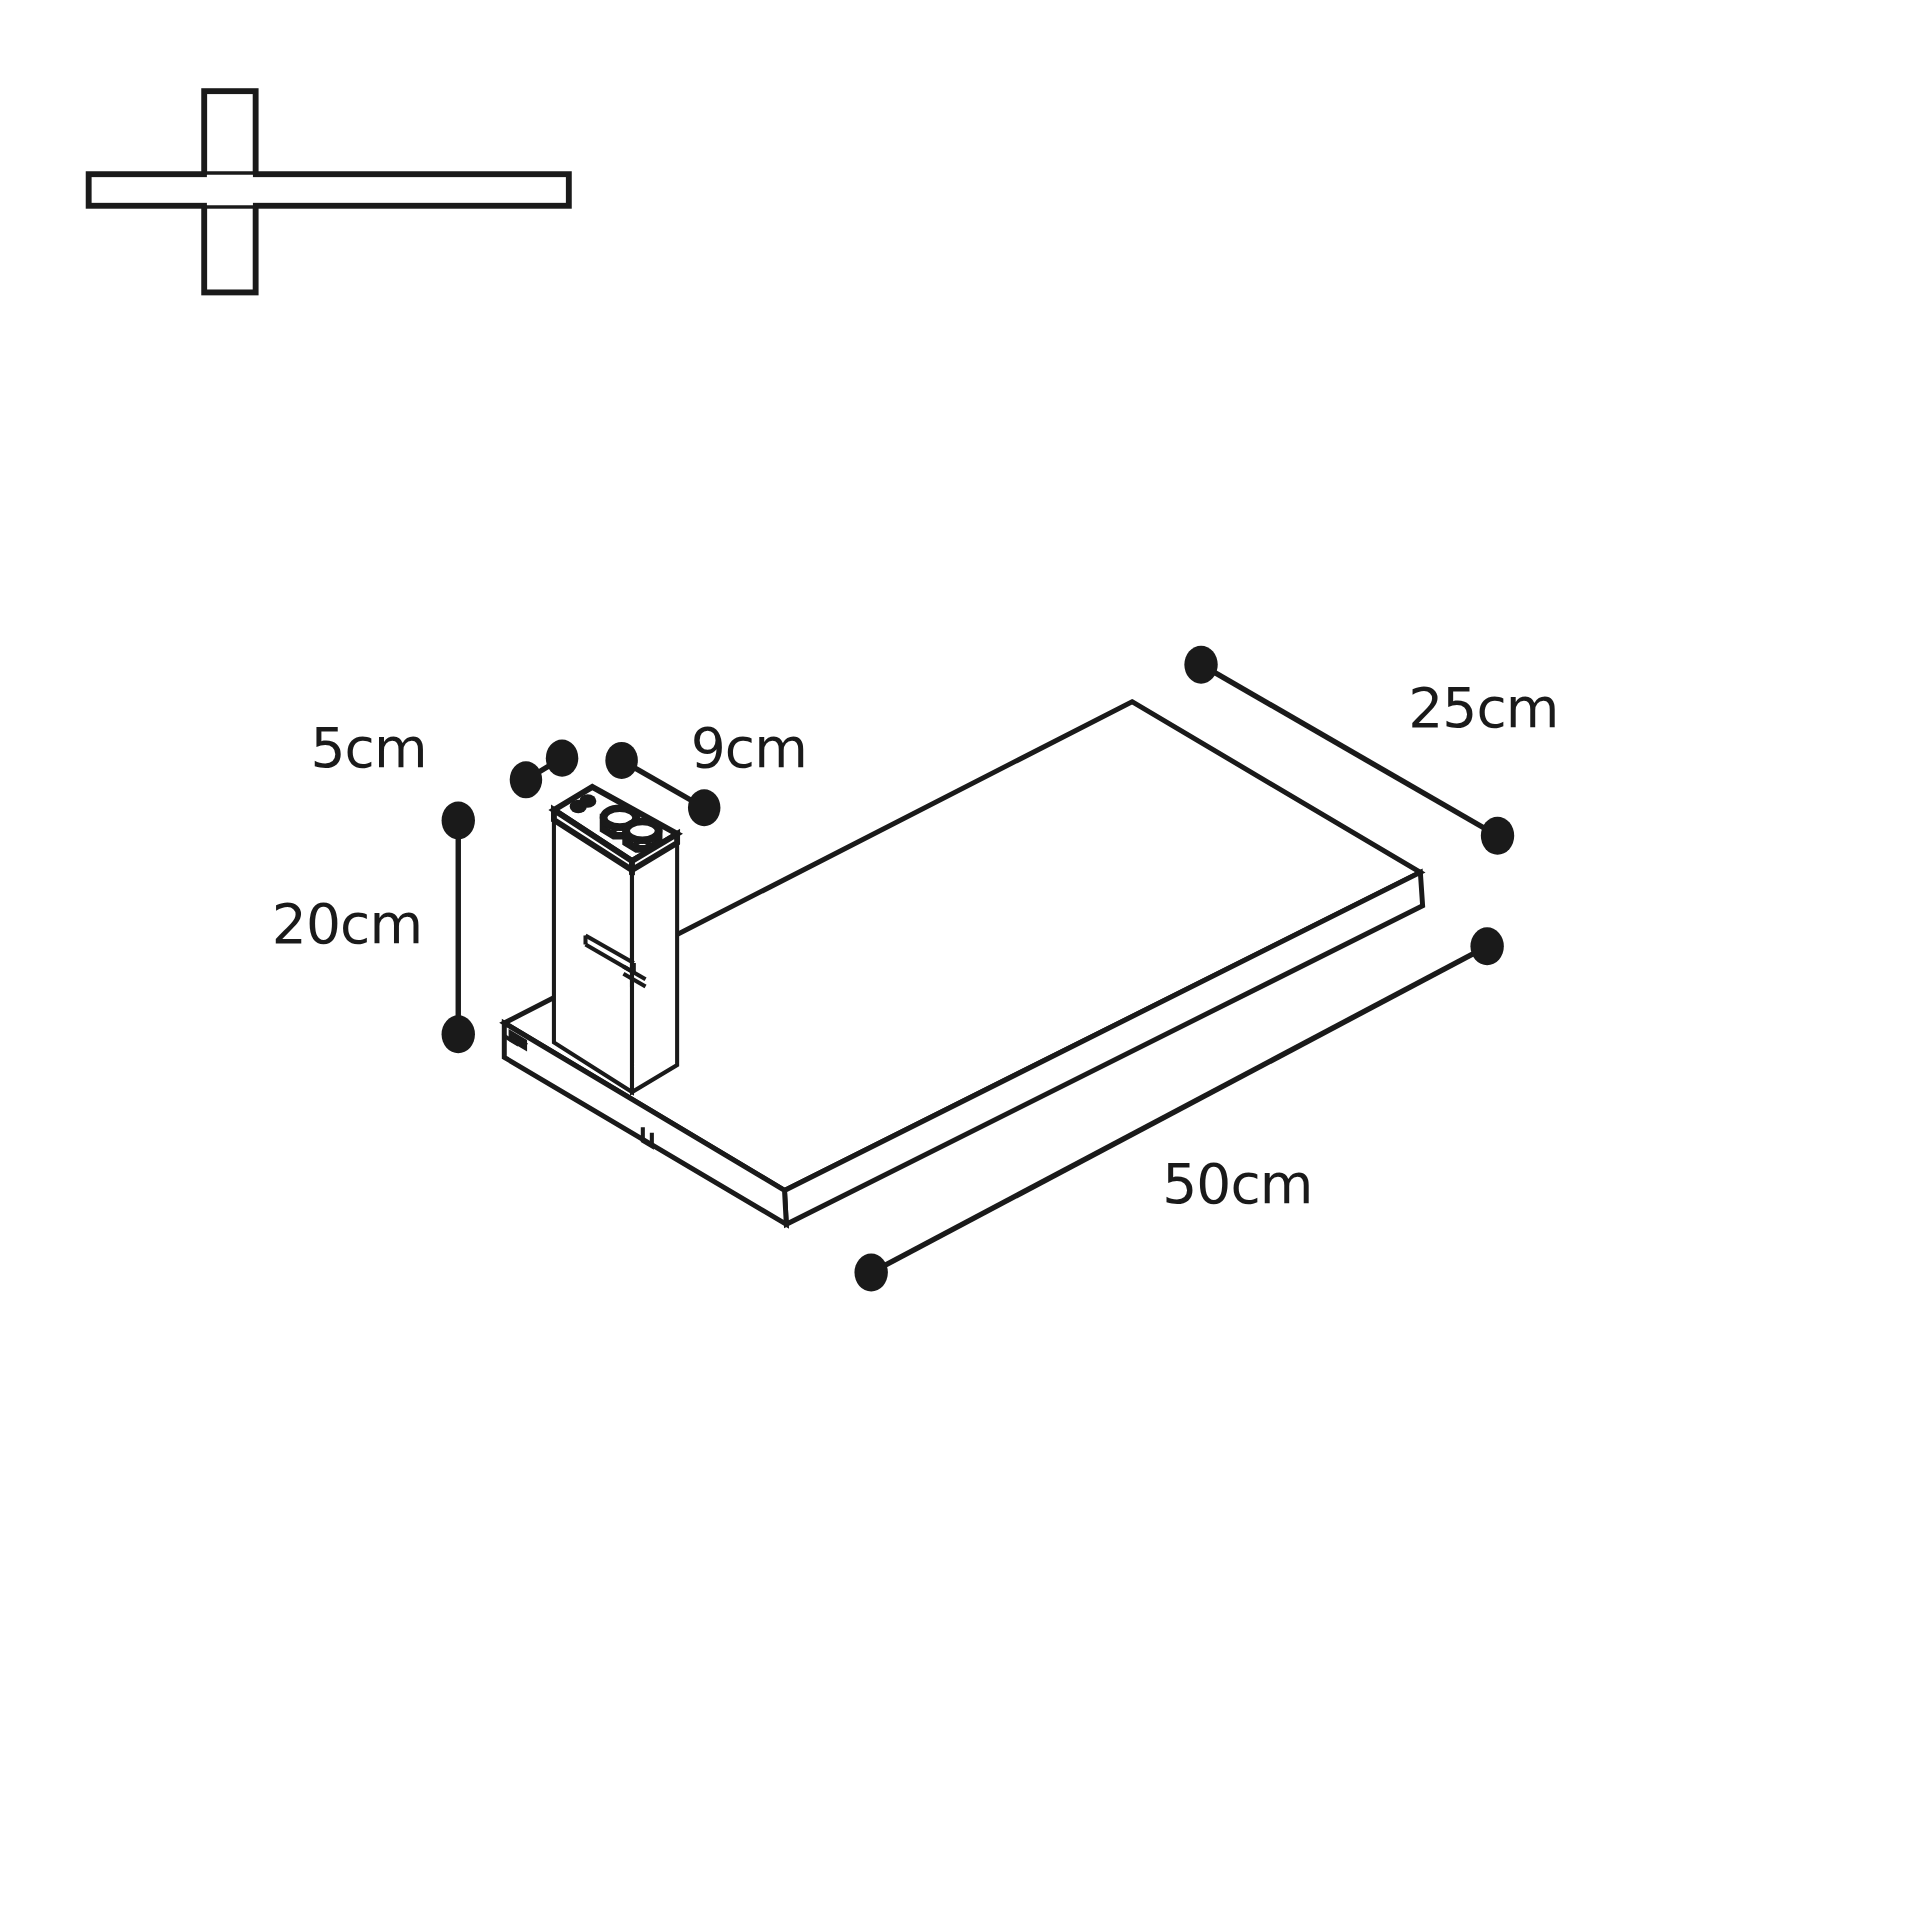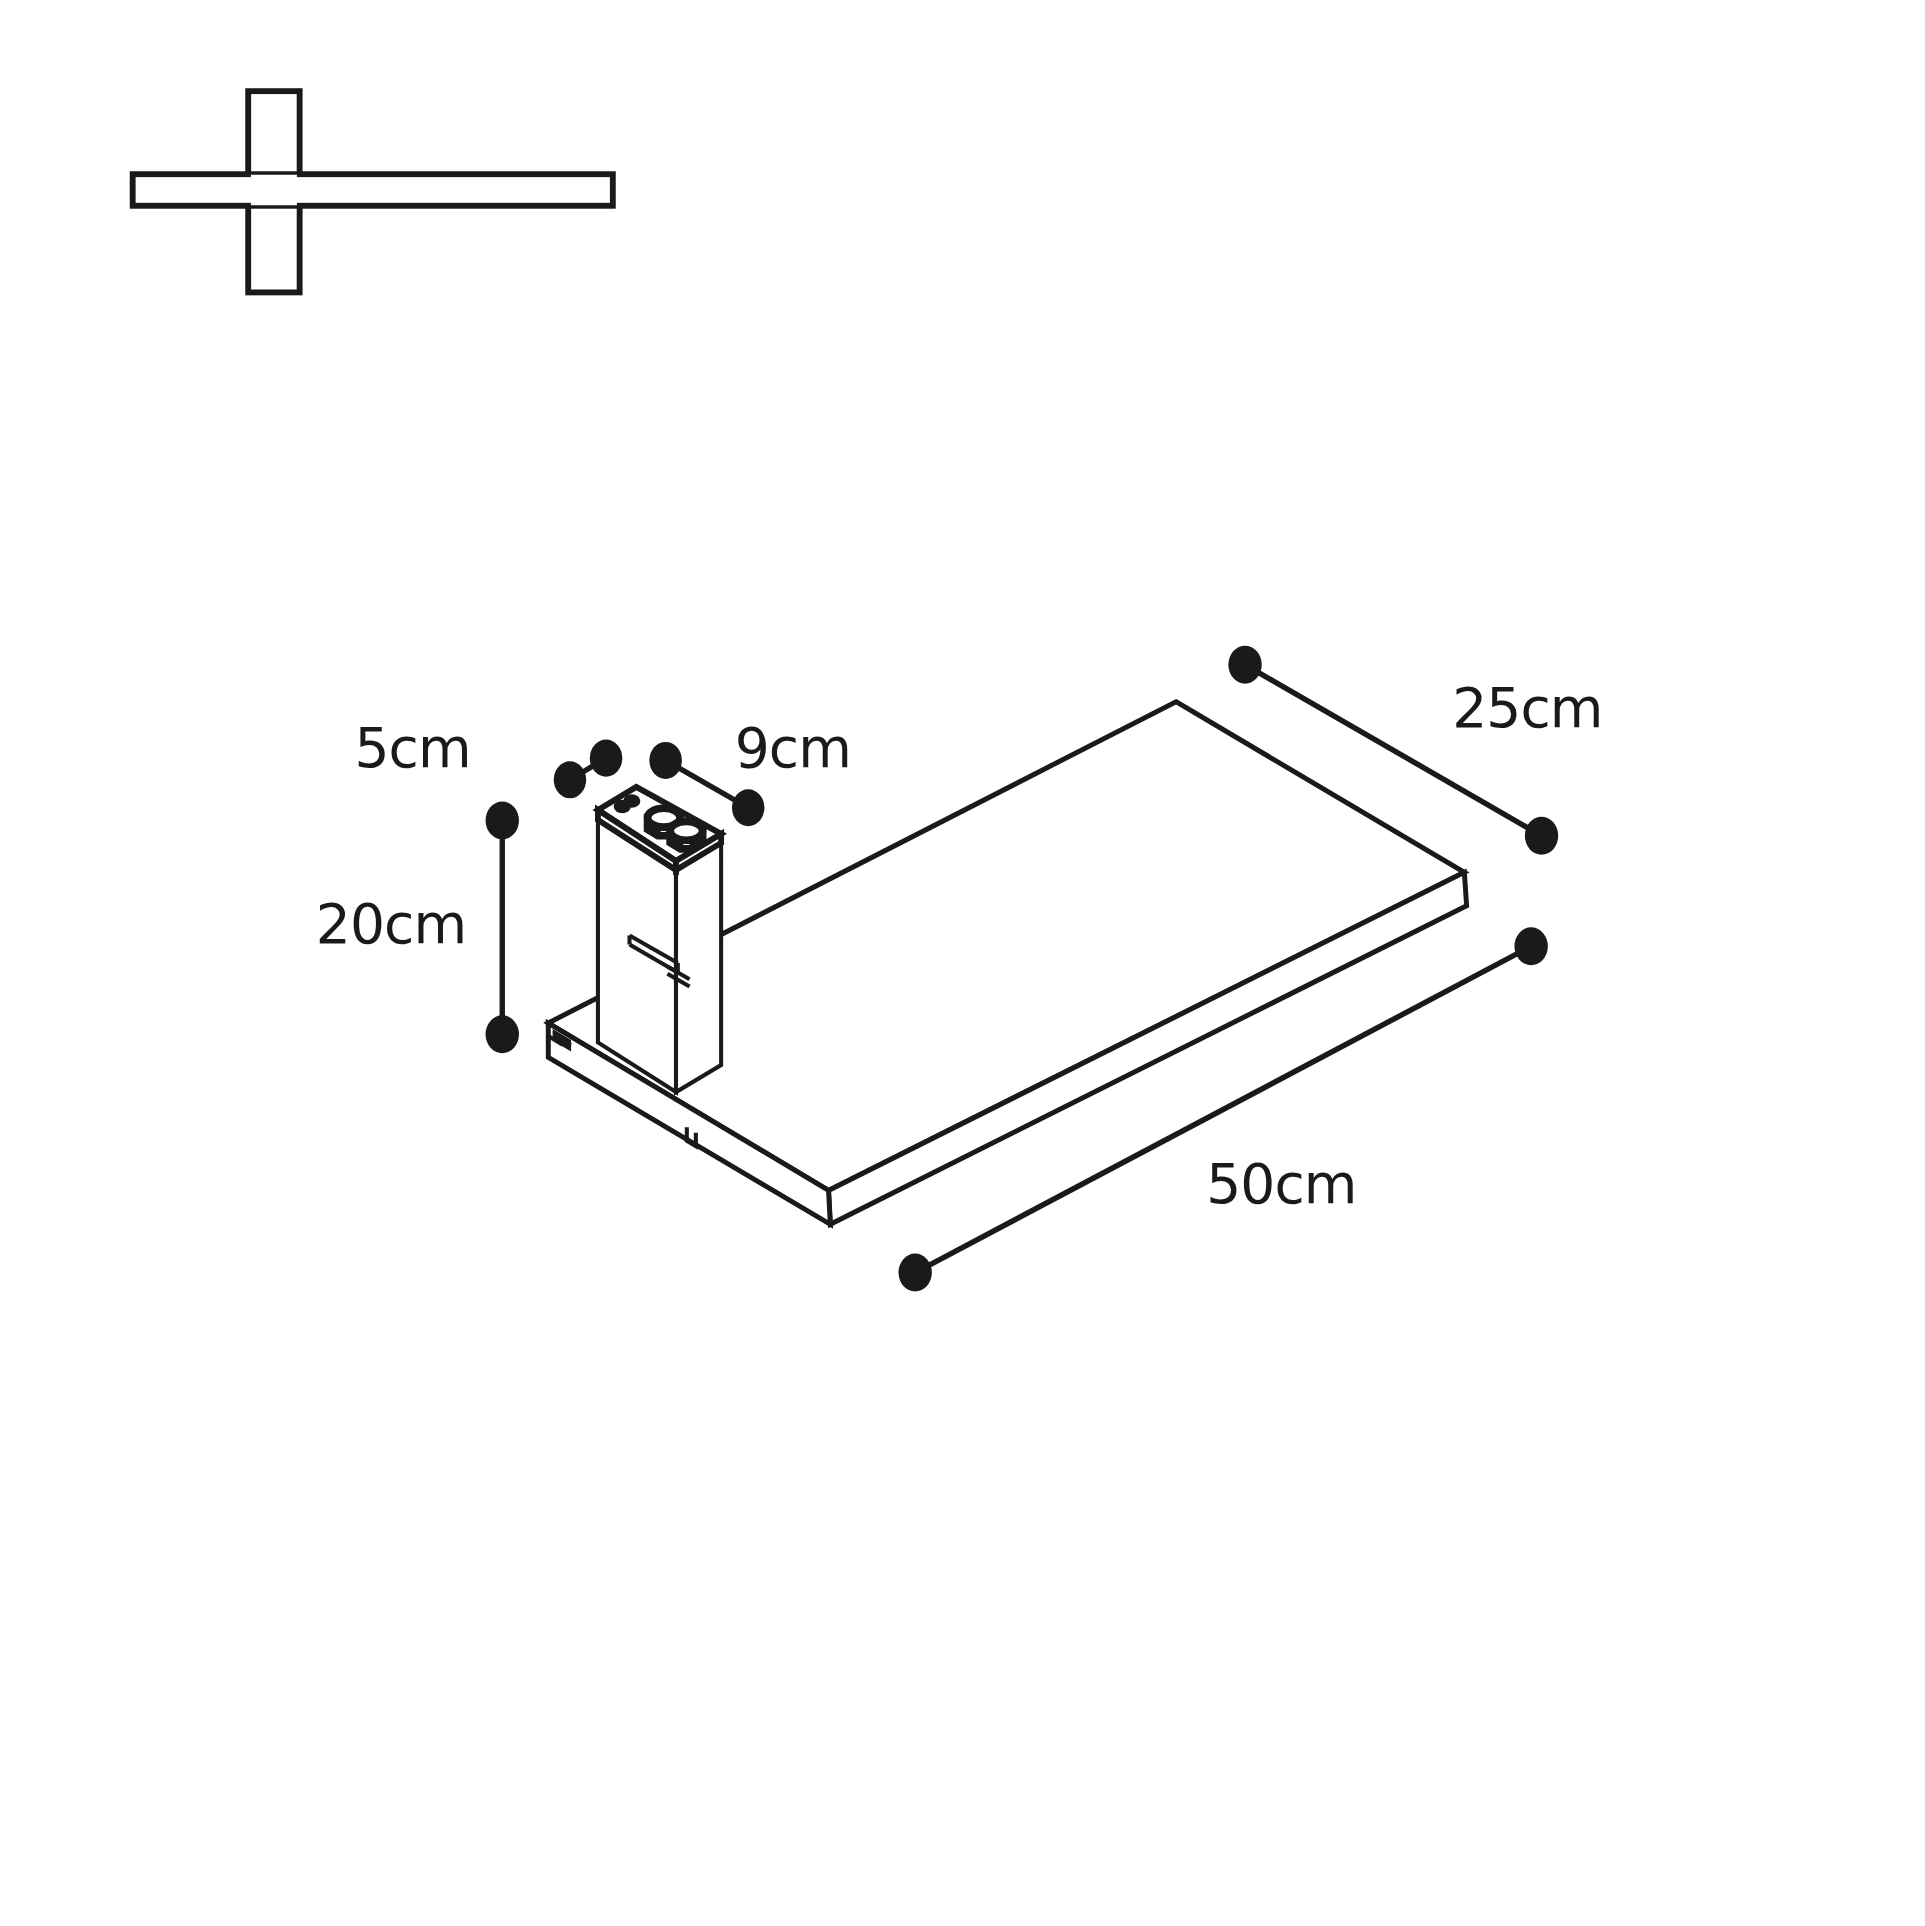--- a/index.html
+++ b/index.html
@@ -13,21 +13,20 @@
     height: 1926px;
     position: relative;
     overflow: hidden;
     font-family: "DejaVu Sans", sans-serif;
   }
   #canvas-root {
     position: absolute;
     left: 0; top: 0;
     width: 1786px;
     height: 1926px;
-    margin-left: 44px;
   }
   svg.drawing {
     display: block;
     width: 1926px;
     height: 1926px;
   }
   .outline {
     fill: #ffffff;
     stroke: #1a1a1a;
     stroke-linejoin: miter;

